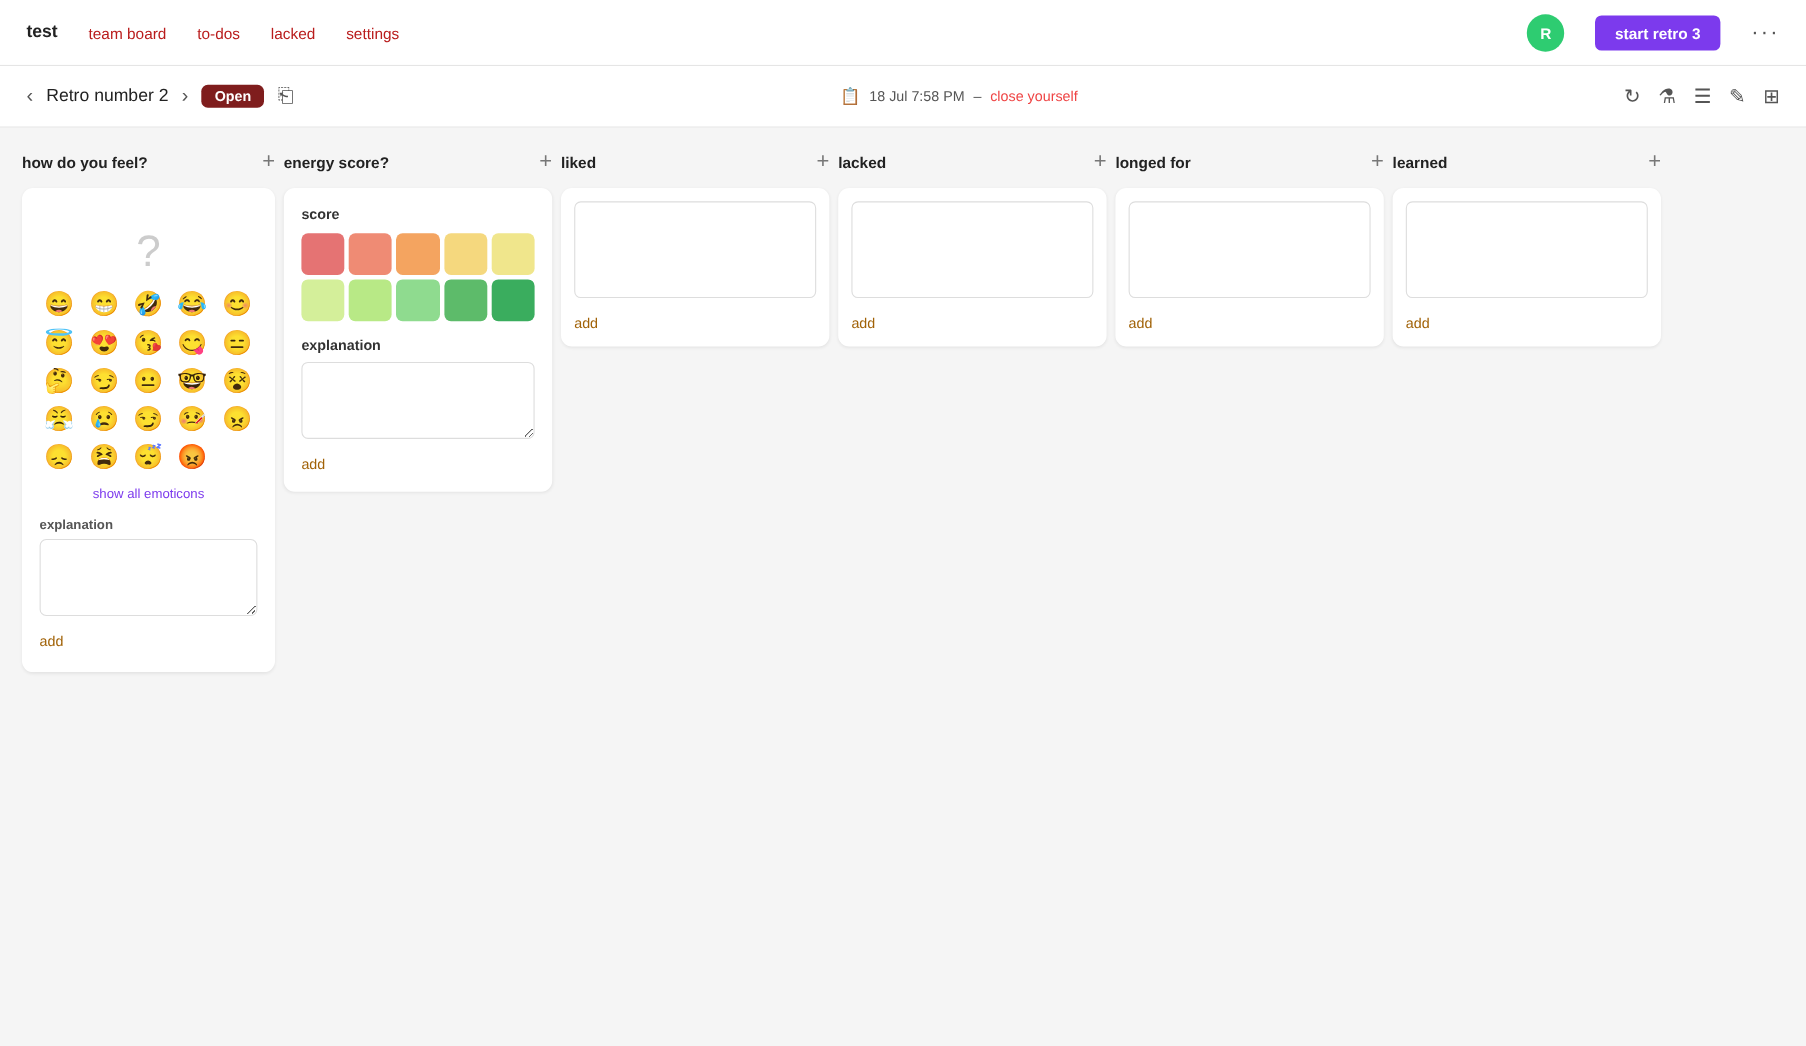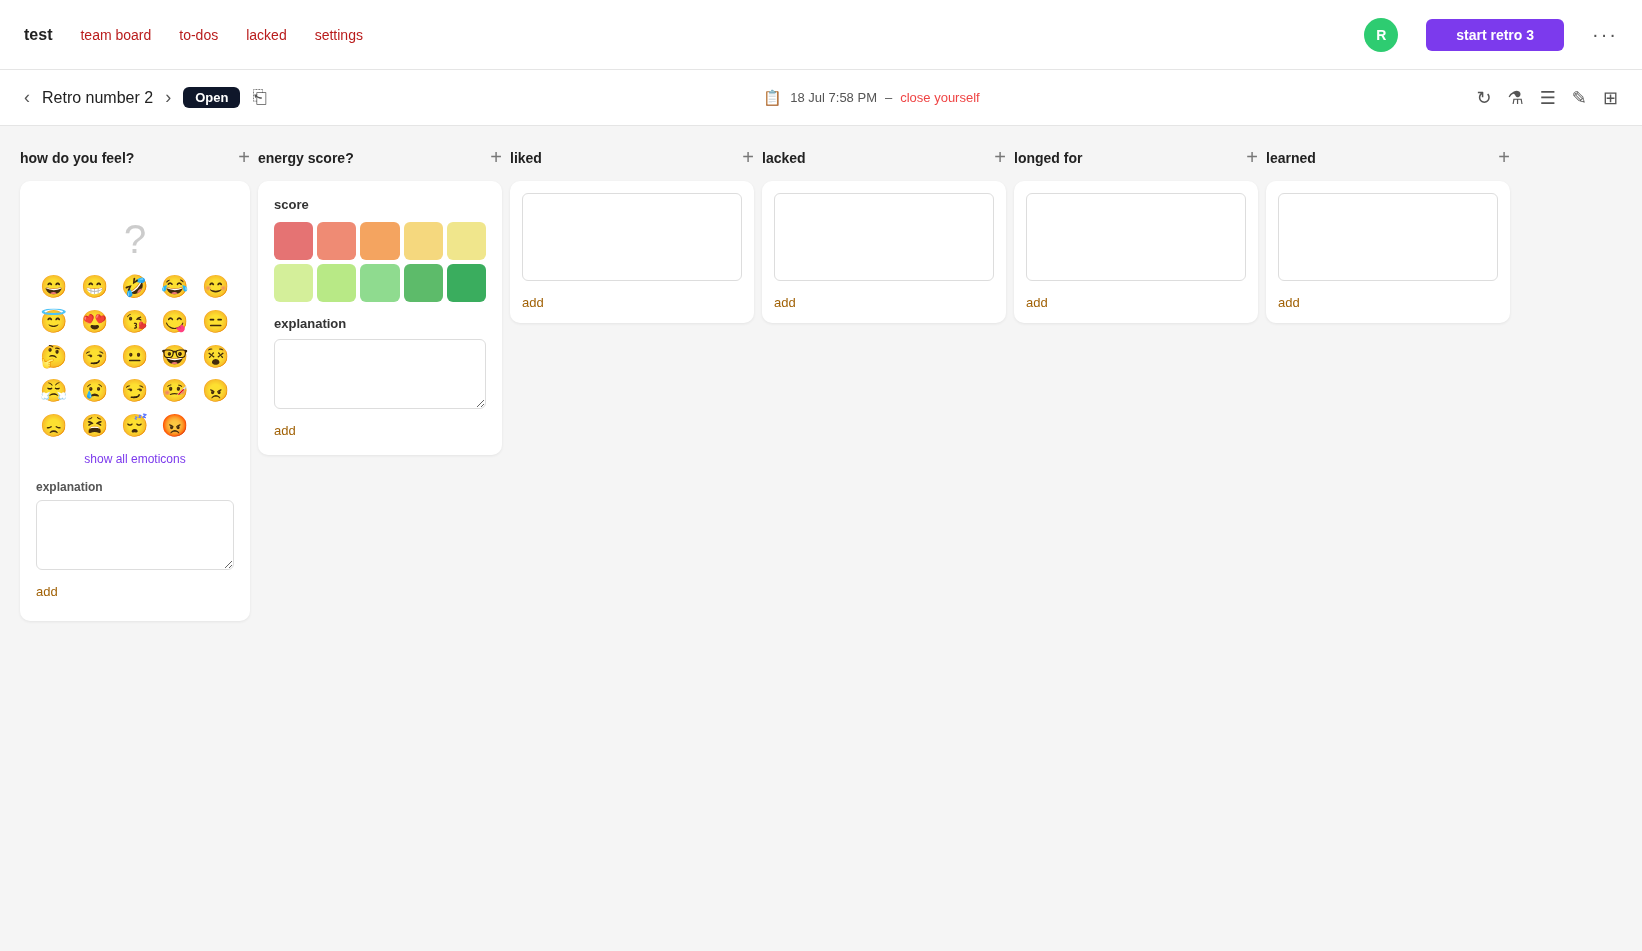--- a/index.html
+++ b/index.html
@@ -1,39 +1,39 @@
 <!DOCTYPE html>
 <html><head>
   <meta charset="utf-8">
   <style>
     * { box-sizing: border-box; margin: 0; padding: 0; }
     body { font-family: -apple-system, BlinkMacSystemFont, 'Segoe UI', sans-serif; background: #f5f5f5; color: #222; }
 
     
     .top-nav {
       display: flex; align-items: center; background: #fff;
-      padding: 0 24px; height: 70px; border-bottom: 1px solid #e5e5e5;
+      padding: 0 24px; height: 60px; border-bottom: 1px solid #e5e5e5;
       gap: 28px;
     }
     .nav-logo { font-weight: 700; font-size: 16px; }
     .nav-item { font-size: 14px; color: #b91c1c; cursor: pointer; text-decoration: none; text-align: center; }
     .nav-spacer { flex: 1; }
     .avatar { width: 34px; height: 34px; border-radius: 50%; background: #2ecc71; color: #fff; display: flex; align-items: center; justify-content: center; font-weight: 600; font-size: 14px; }
-    .start-retro-btn { background: #7c3aed; color: #fff; border: none; border-radius: 6px; padding: 8px 30px; font-size: 14px; font-weight: 600; cursor: pointer; }
+    .start-retro-btn { background: #7c3aed; color: #fff; border: none; border-radius: 6px; padding: 8px 18px; font-size: 14px; font-weight: 600; cursor: pointer; }
     .more-btn { background: none; border: none; cursor: pointer; font-size: 20px; color: #555; letter-spacing: 2px; }
 
     
     .sub-nav {
       display: flex; align-items: center; background: #fff;
       padding: 0 24px; height: 56px; border-bottom: 1px solid #e5e5e5;
       gap: 12px;
     }
     .nav-arrow { background: none; border: none; cursor: pointer; font-size: 18px; color: #555; }
     .retro-title { font-size: 16px; font-weight: 500; }
-    .open-badge { background: #0f172a; color: #fff; border-radius: 6px; padding: 3px 12px; font-size: 13px; font-weight: 600; border: none; }
+    .open-badge { background: #7f1d1d; color: #fff; border-radius: 6px; padding: 3px 12px; font-size: 13px; font-weight: 600; border: none; }
     .share-btn { background: none; border: none; cursor: pointer; font-size: 18px; color: #555; }
     .sub-nav-center { flex: 1; display: flex; justify-content: center; align-items: center; gap: 8px; font-size: 13px; color: #555; }
     .close-link { color: #ef4444; cursor: pointer; }
     .sub-nav-right { display: flex; gap: 16px; align-items: center; }
     .icon-btn { background: none; border: none; cursor: pointer; color: #555; font-size: 18px; }
 
     
     .board { display: flex; gap: 0; overflow-x: auto; padding: 20px; min-height: calc(100vh - 116px); align-items: flex-start; }
     .column { min-width: 230px; max-width: 230px; background: transparent; margin-right: 8px; }
     .column-header { display: flex; align-items: center; justify-content: space-between; margin-bottom: 12px; }

